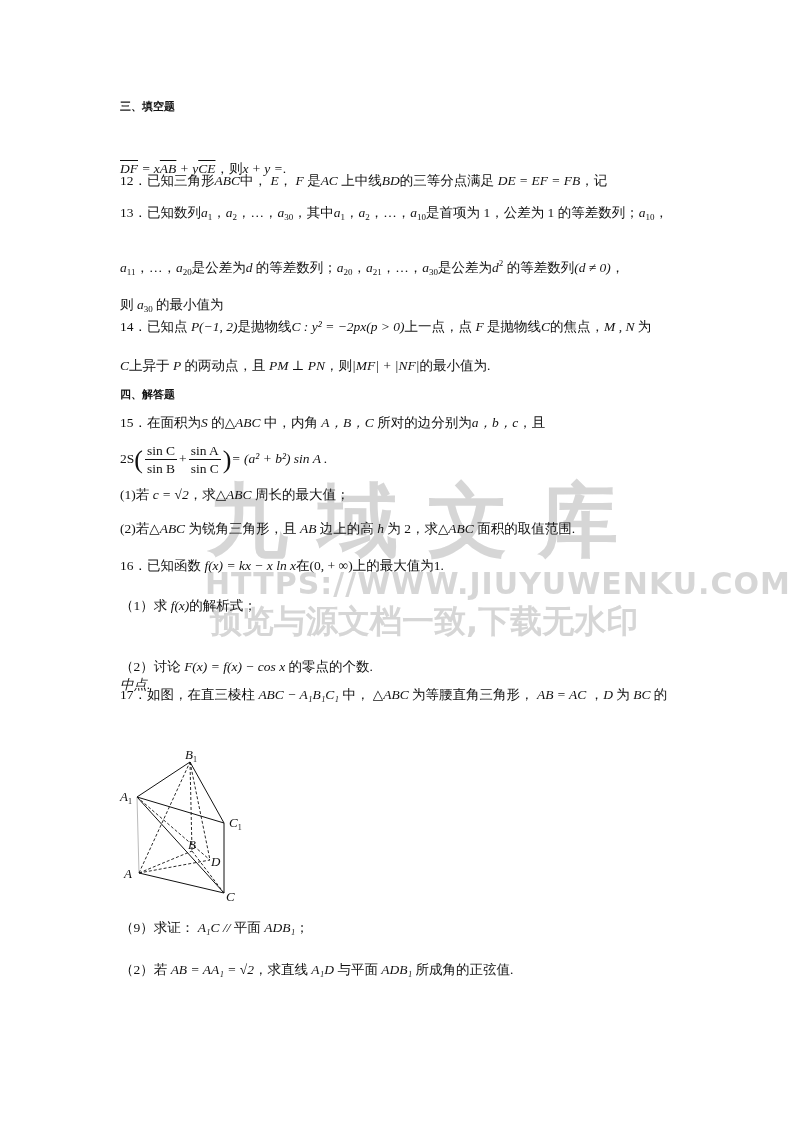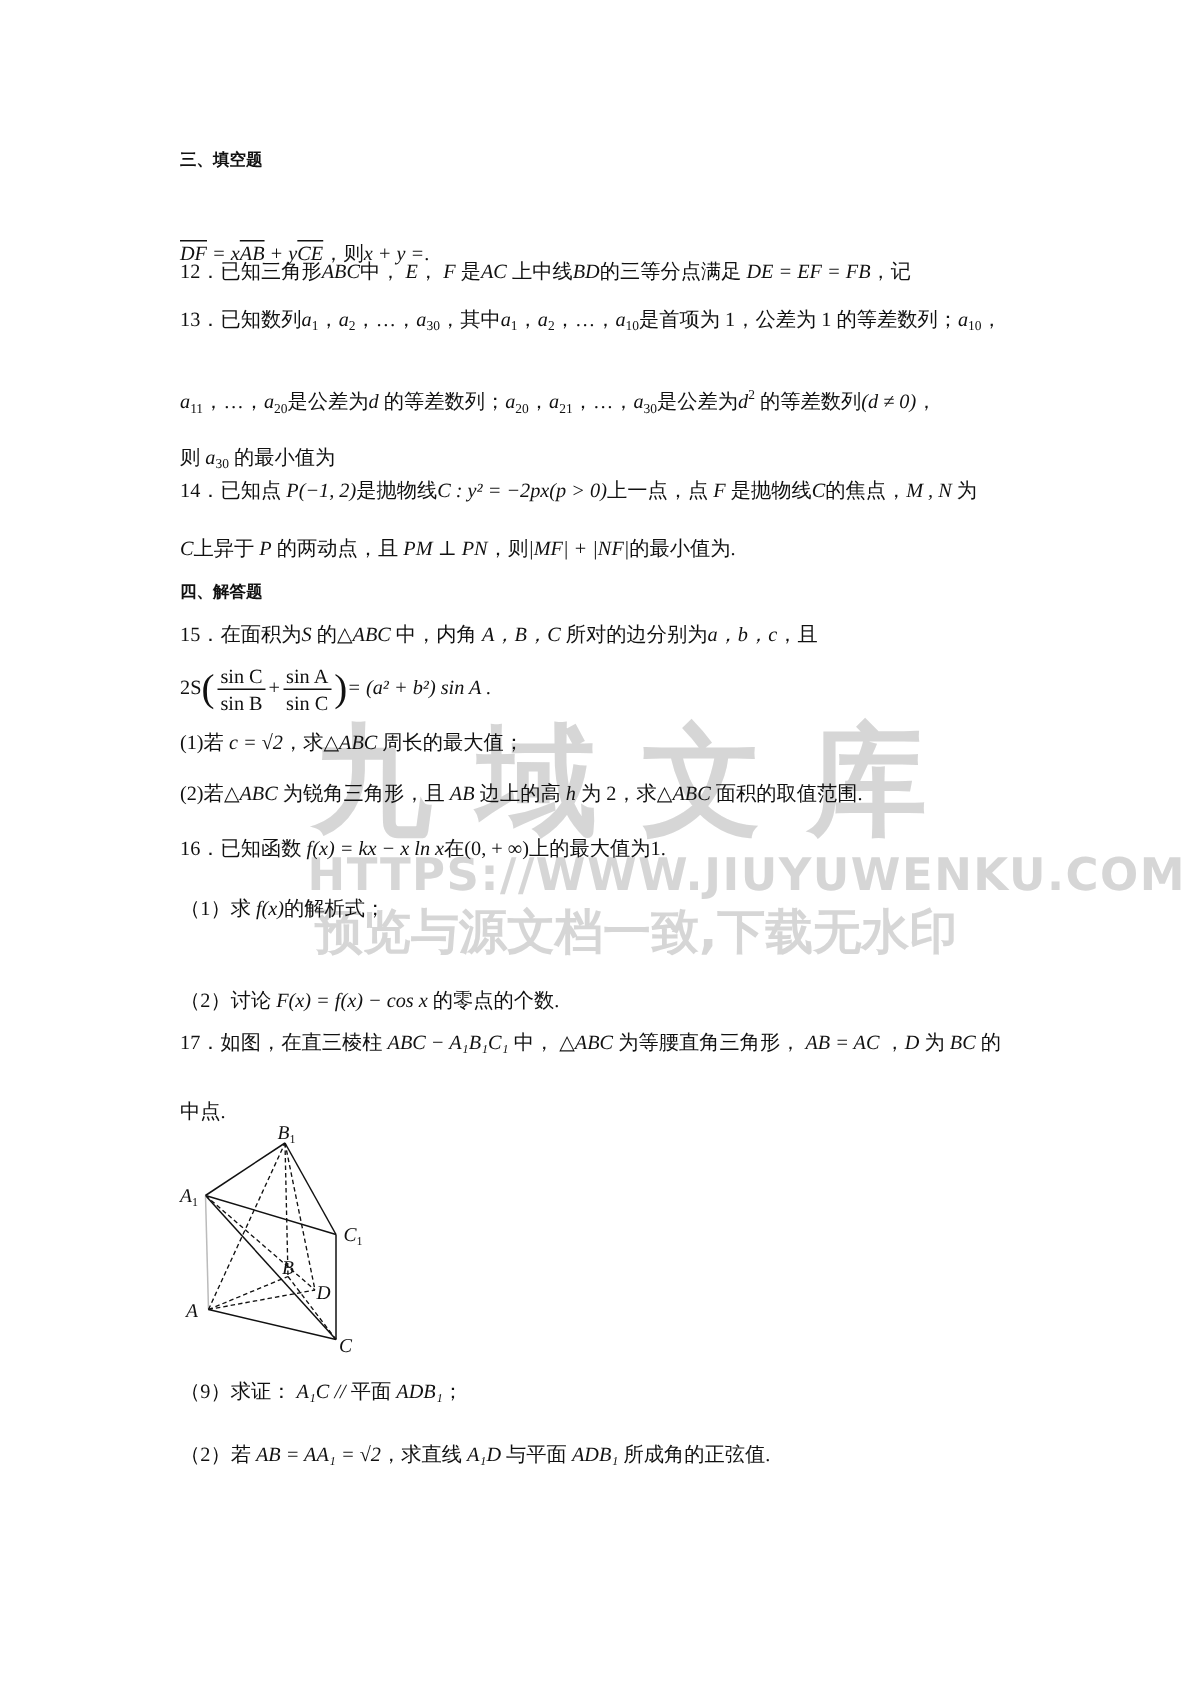--- a/index.html
+++ b/index.html
@@ -77,21 +77,21 @@
 <div class="line" style="top:597px;">
   <span>（1）求</span>&nbsp;<i>f(x)</i><span>的解析式；</span>
 </div>
 <div class="line" style="top:658px;text-align:right;">
   <span>（2）讨论</span>&nbsp;<i>F(x) = f(x) − cos x</i>&nbsp;<span>的零点的个数.</span>
 </div>
 
 <div class="line" style="top:686px;">
   <span>17．</span><span>如图，在直三棱柱</span>&nbsp;<i>ABC − A₁B₁C₁</i>&nbsp;<span>中，</span>&nbsp;<i>△ABC</i>&nbsp;<span>为等腰直角三角形，</span>&nbsp;<i>AB = AC</i>&nbsp;<span>，</span><i>D</i>&nbsp;<span>为</span>&nbsp;<i>BC</i>&nbsp;<span>的</span>
 </div>
-<div class="line" style="top:732px;">中点.</div>
+<div class="line" style="top:676px;font-style:italic;">中点.</div>
 
 <svg class="fig" width="140" height="165" viewBox="115 745 140 165">
 
   <g stroke="#111" stroke-width="1" fill="none">
     <line x1="137" y1="797" x2="190" y2="762"></line>
     <line x1="190" y1="762" x2="224" y2="823"></line>
     <line x1="137" y1="797" x2="224" y2="823"></line>
     <line x1="224" y1="823" x2="224" y2="893"></line>
     <line x1="139" y1="873" x2="224" y2="893"></line>
     <line x1="137" y1="797" x2="224" y2="893"></line>

